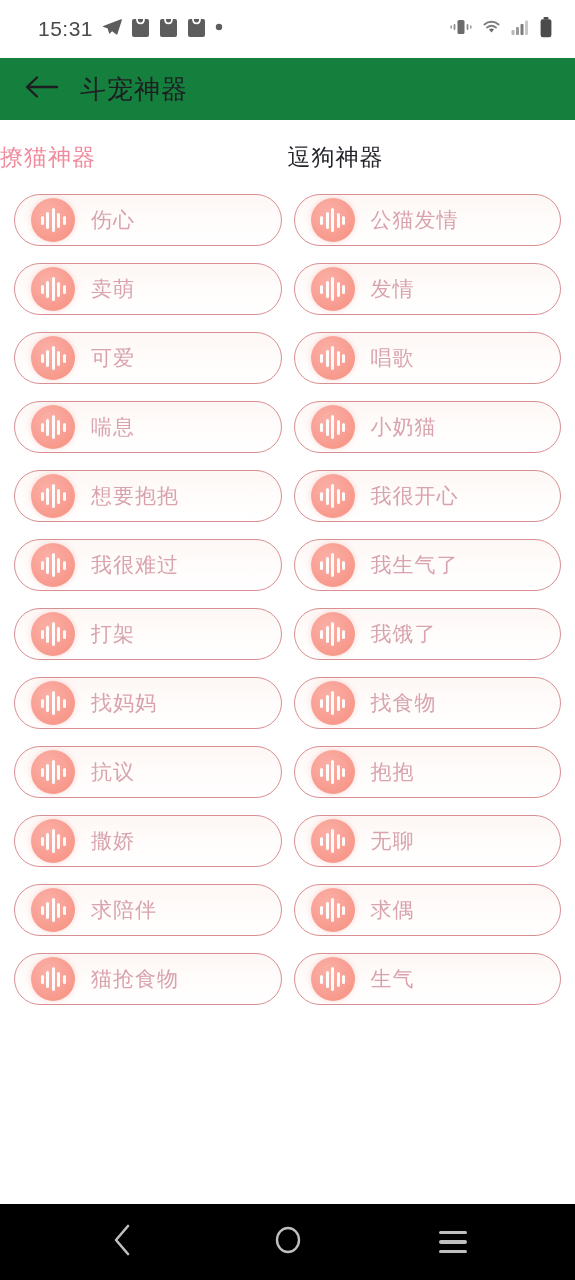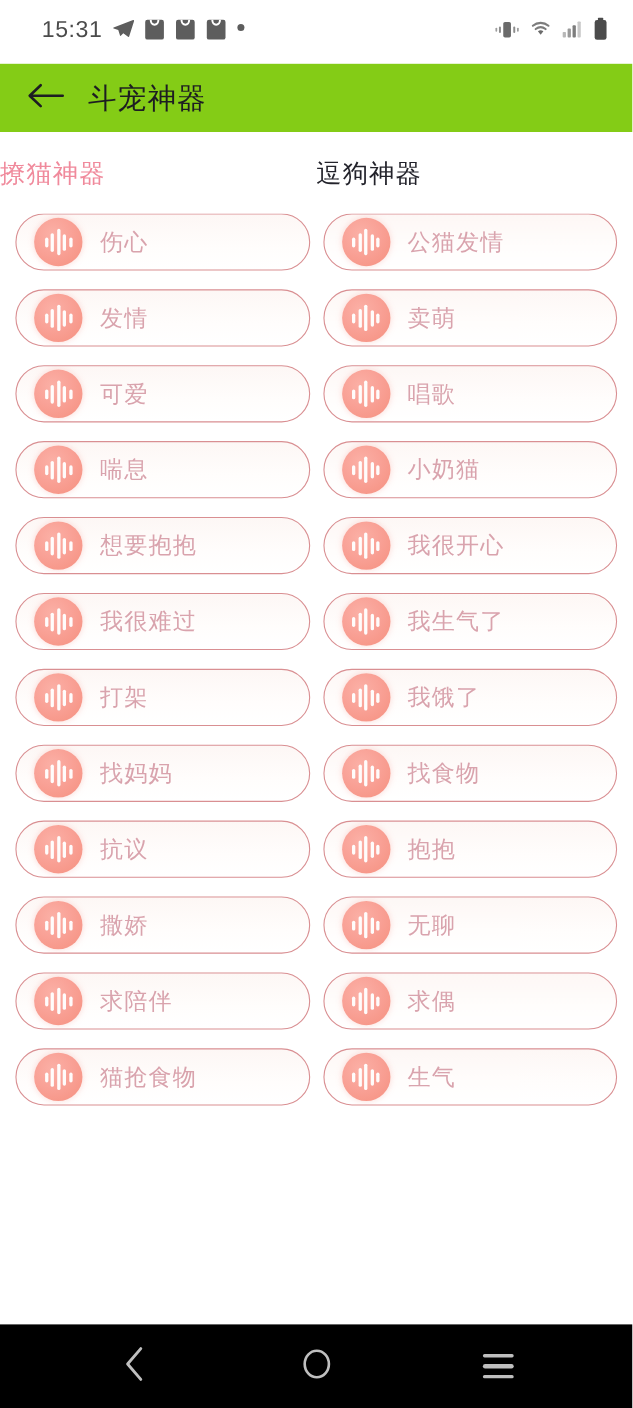--- a/index.html
+++ b/index.html
@@ -40,21 +40,21 @@
   }
   .sb-ico { display:block; }
 
   
   .header {
     flex:0 0 62px;
     display:flex;
     align-items:center;
     padding:0 0 0 24px;
     gap:20px;
-    background:#84cc16;
+    background:#15803d;
   }
   .back-arrow { display:block; cursor:pointer; }
   .page-title {
     font-size:26px;
     color:#1d1d22;
     letter-spacing:1px;
     font-family:"Liberation Sans", sans-serif;
   }
 
   
@@ -258,31 +258,31 @@
           <span class="pill-label">公猫发情</span>
         </div>
         <div class="pill">
           <span class="wave-badge">
             <i></i>
             <i></i>
             <i></i>
             <i></i>
             <i></i>
           </span>
+          <span class="pill-label">卖萌</span>
+        </div>
+        <div class="pill">
+          <span class="wave-badge">
+            <i></i>
+            <i></i>
+            <i></i>
+            <i></i>
+            <i></i>
+          </span>
           <span class="pill-label">发情</span>
-        </div>
-        <div class="pill">
-          <span class="wave-badge">
-            <i></i>
-            <i></i>
-            <i></i>
-            <i></i>
-            <i></i>
-          </span>
-          <span class="pill-label">卖萌</span>
         </div>
         <div class="pill">
           <span class="wave-badge">
             <i></i>
             <i></i>
             <i></i>
             <i></i>
             <i></i>
           </span>
           <span class="pill-label">可爱</span>

